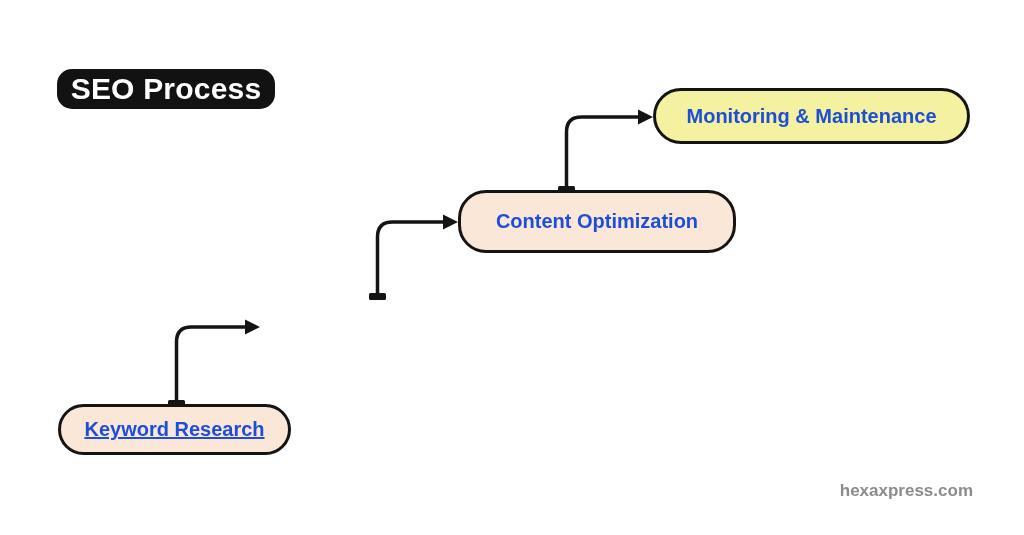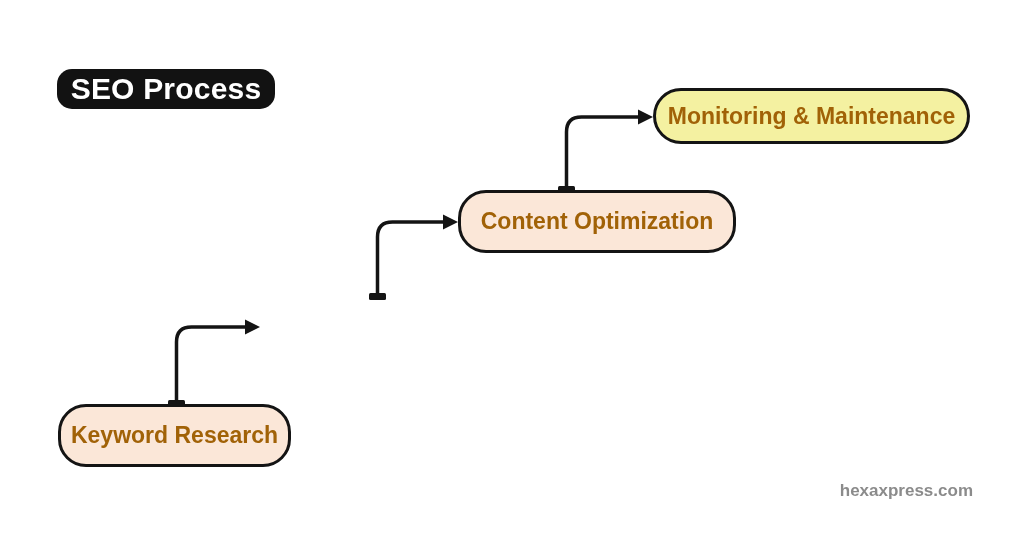--- a/index.html
+++ b/index.html
@@ -31,27 +31,27 @@
     font-weight: bold;
     letter-spacing: 0.2px;
   }
   .step {
     position: absolute;
     border: 3px solid #141414;
     border-radius: 28px;
     display: flex;
     align-items: center;
     justify-content: center;
-    font-size: 23px;
+    font-size: 20px;
     font-weight: bold;
-    color: #a16207;
+    color: #1d4ed8;
     box-sizing: border-box;
     white-space: nowrap;
   }
-  .step-1 { left: 58px;  top: 404px; width: 233px; height: 63px; }
+  .step-1 { left: 58px;  top: 404px; width: 233px; height: 51px; text-decoration: underline; }
   .step-2 { left: 260px; top: 297px; width: 251px; height: 61px; }
   .step-3 { left: 458px; top: 190px; width: 278px; height: 63px; }
   .step-4 { left: 653px; top: 88px;  width: 317px; height: 56px; }
   .connector-layer {
     position: absolute;
     left: 0;
     top: 0;
     width: 1024px;
     height: 535px;
     pointer-events: none;

